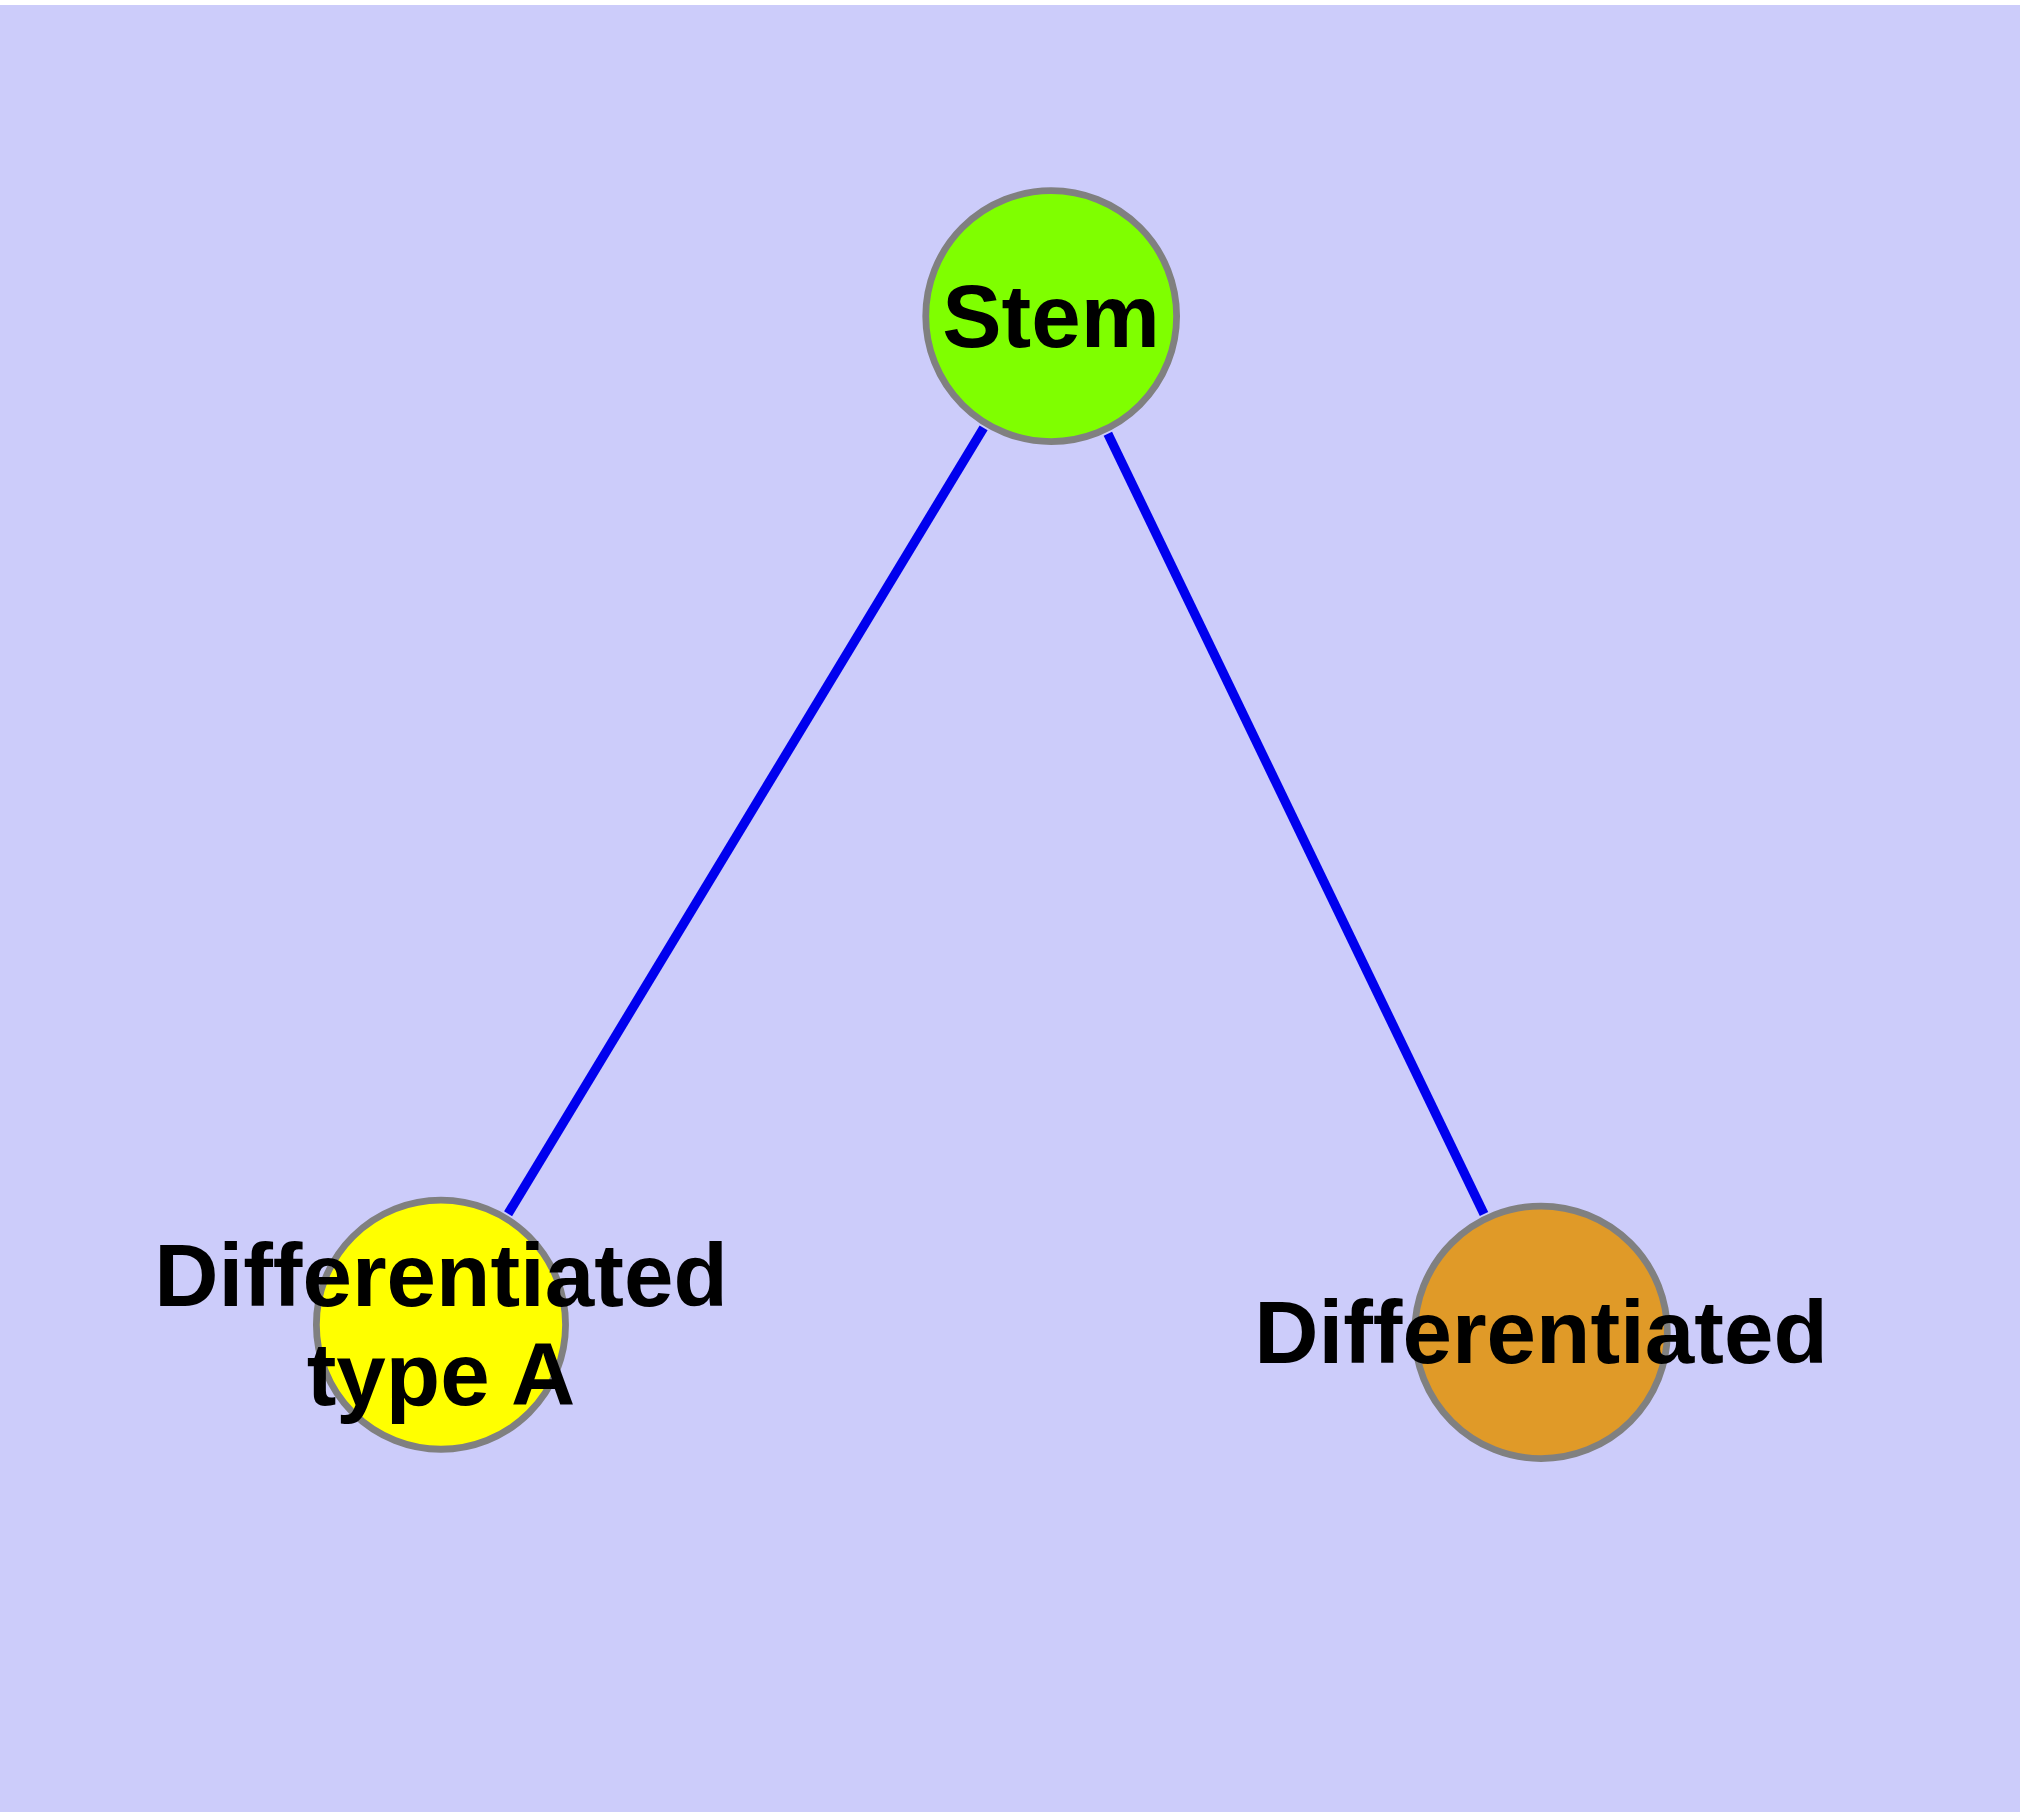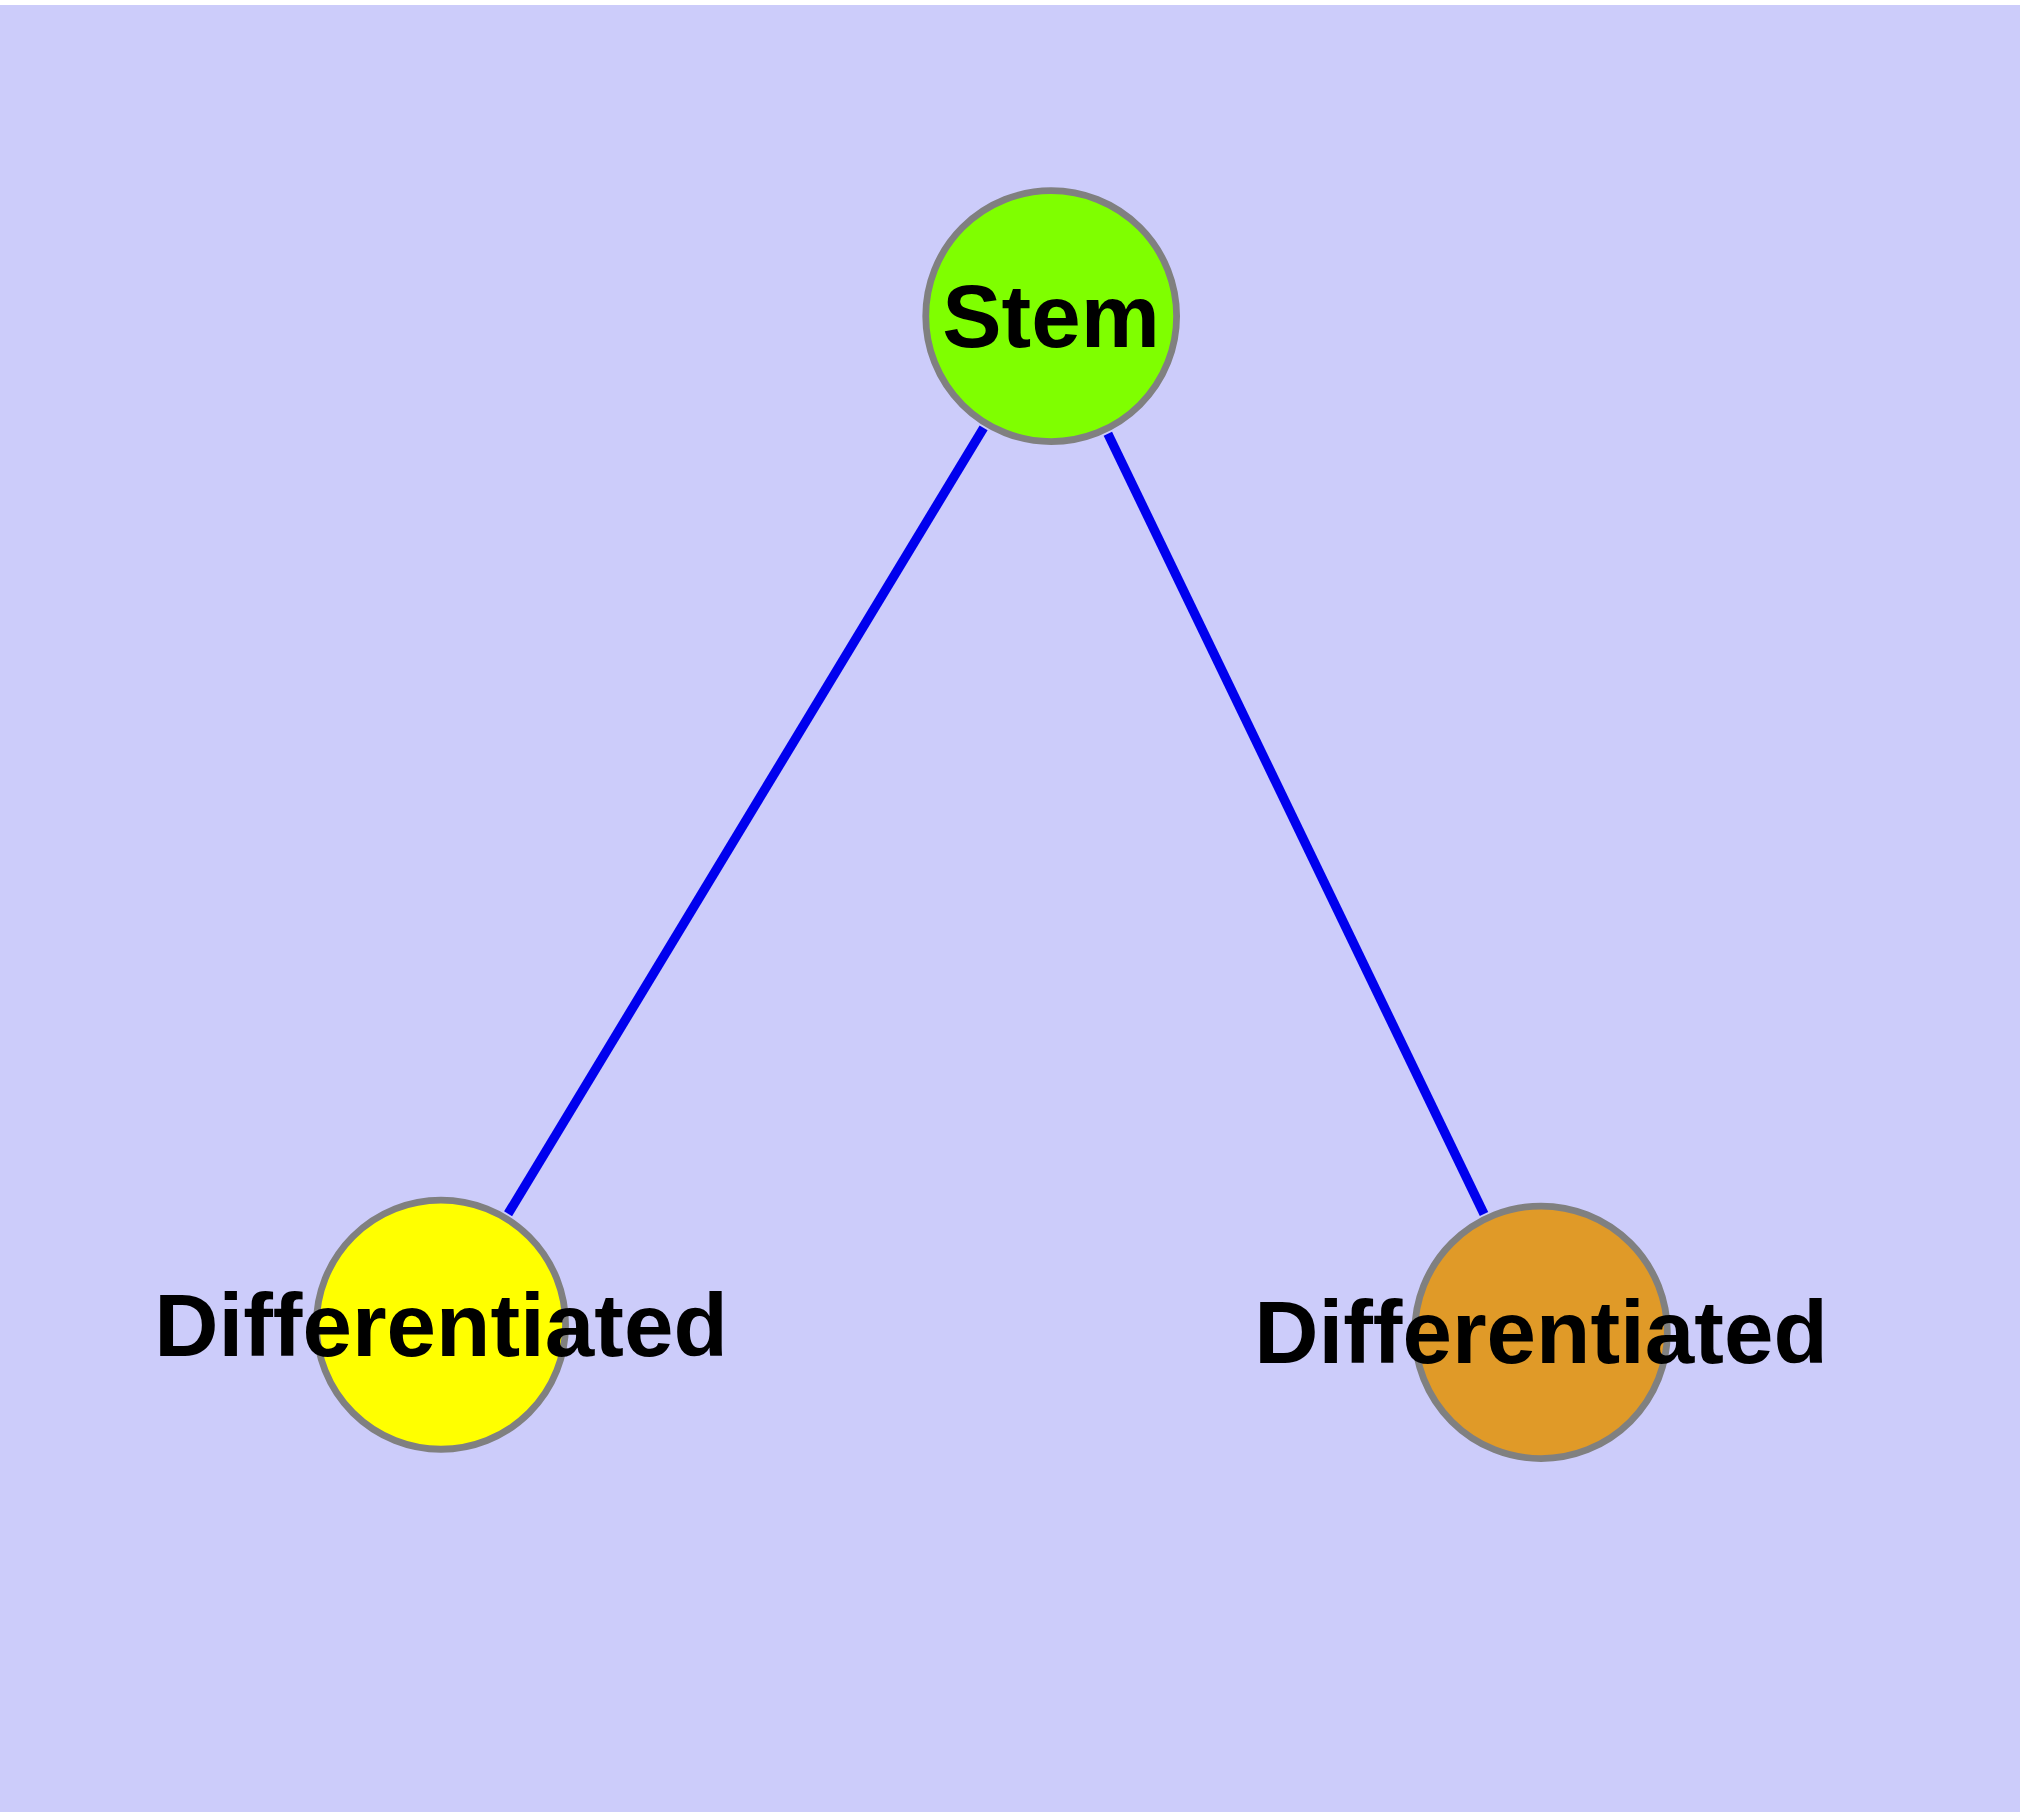--- a/index.html
+++ b/index.html
@@ -56,18 +56,18 @@
       </g>
     <g id="nodes-group">
         <circle cx="1240" cy="373" r="148" fill="#7fff00" stroke="#808080" stroke-width="8"></circle>
         <circle cx="520" cy="1563" r="147" fill="#ffff00" stroke="#808080" stroke-width="8"></circle>
         <circle cx="1818" cy="1572" r="149" fill="#e09a28" stroke="#808080" stroke-width="8"></circle>
       </g>
   </svg>
 
   <div id="labels-layer">
       <div class="node-label" style="left: 1051px; top: 316px;"><div>Stem</div></div>
-      <div class="node-label" style="left: 441px; top: 1325px;"><div>Differentiated</div></div>
+      <div class="node-label" style="left: 441px; top: 1325px;"><div>Differentiated</div><div>type A</div></div>
       <div class="node-label" style="left: 1541px; top: 1332px;"><div>Differentiated</div></div>
     </div>
 
 </div>
 
 
 </body></html>

